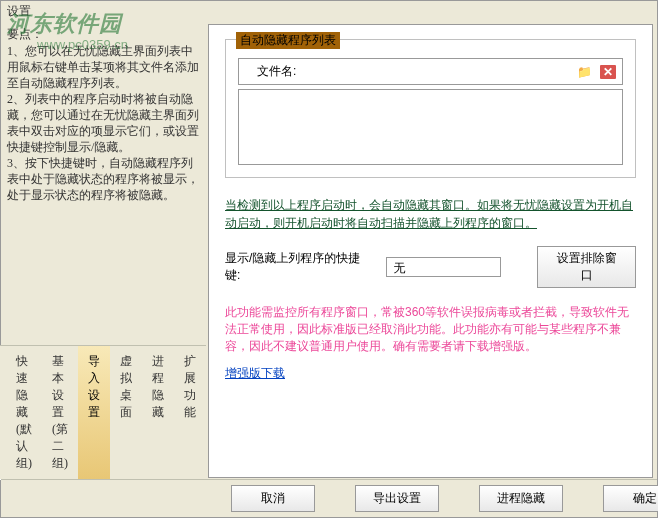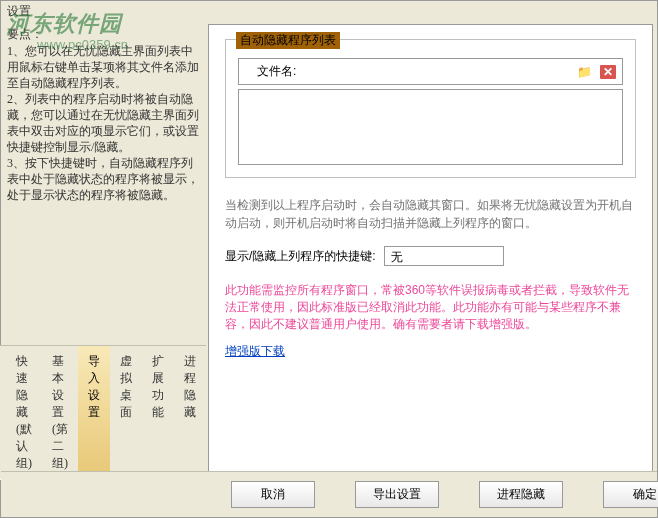--- a/index.html
+++ b/index.html
@@ -135,27 +135,28 @@
       border-radius: 1px;
     }
     .list-box {
       border: 1px solid #999;
       height: 76px;
       background: #fff;
     }
     .desc-text {
       font-size: 12px;
       line-height: 18px;
-      color: #737373;
+      color: #14532d;
       margin-bottom: 14px;
+      text-decoration: underline;
     }
     .shortcut-row {
       display: flex;
       align-items: center;
-      gap: 8px;
+      gap: 18px;
       margin-bottom: 16px;
     }
     .shortcut-input {
       border: 1px solid #999;
       padding: 2px 6px;
       width: 120px;
       height: 20px;
       background: #fff;
     }
     .btn {
@@ -175,21 +176,21 @@
     }
     .link {
       color: #0040c0;
       text-decoration: underline;
       cursor: pointer;
       font-size: 12px;
     }
     .bottom-bar {
       position: absolute;
       bottom: 0; left: 0; right: 0;
-      height: 46px;
+      height: 38px;
       display: flex;
       align-items: center;
       justify-content: flex-start;
       gap: 40px;
       padding: 0 20px 0 230px;
       background: #ece9d8;
       border-top: 1px solid #c0c0b0;
     }
     .bottom-bar .btn { min-width: 84px; padding: 4px 16px; }
   </style>
@@ -211,22 +212,22 @@
         <div style="white-space:pre-wrap;">1、您可以在无忧隐藏主界面列表中用鼠标右键单击某项将其文件名添加至自动隐藏程序列表。
 2、列表中的程序启动时将被自动隐藏，您可以通过在无忧隐藏主界面列表中双击对应的项显示它们，或设置快捷键控制显示/隐藏。
 3、按下快捷键时，自动隐藏程序列表中处于隐藏状态的程序将被显示，处于显示状态的程序将被隐藏。</div>
       </div>
       <div class="nav">
         <div class="nav-item">基本设置</div>
         <div class="nav-item">快速隐藏(默认组)</div>
         <div class="nav-item">基本设置(第二组)</div>
         <div class="nav-item active">导入设置</div>
         <div class="nav-item">虚拟桌面</div>
+        <div class="nav-item">进程隐藏</div>
         <div class="nav-item">扩展功能</div>
-        <div class="nav-item">进程隐藏</div>
       </div>
     </div>
 
     <div class="right-panel">
       <div class="group-box">
         <div class="group-label">自动隐藏程序列表</div>
         <div class="file-bar">
           <span class="file-label">文件名:</span>
           <span class="file-spacer"></span>
           <span class="icon-btn folder-icon"></span>
@@ -234,20 +235,21 @@
         </div>
         <div class="list-box"></div>
       </div>
 
       <div class="desc-text">当检测到以上程序启动时，会自动隐藏其窗口。如果将无忧隐藏设置为开机自动启动，则开机启动时将自动扫描并隐藏上列程序的窗口。</div>
 
       <div class="shortcut-row">
         <span>显示/隐藏上列程序的快捷键:</span>
         <div class="shortcut-input">无</div>
         <span style="flex:1"></span>
+        <button class="btn">设置排除窗口</button>
       </div>
 
       <div class="warning-text">此功能需监控所有程序窗口，常被360等软件误报病毒或者拦截，导致软件无法正常使用，因此标准版已经取消此功能。此功能亦有可能与某些程序不兼容，因此不建议普通用户使用。确有需要者请下载增强版。</div>
 
       <a class="link">增强版下载</a>
     </div>
   </div>
 
   <div class="bottom-bar">
     <button class="btn">取消</button>

